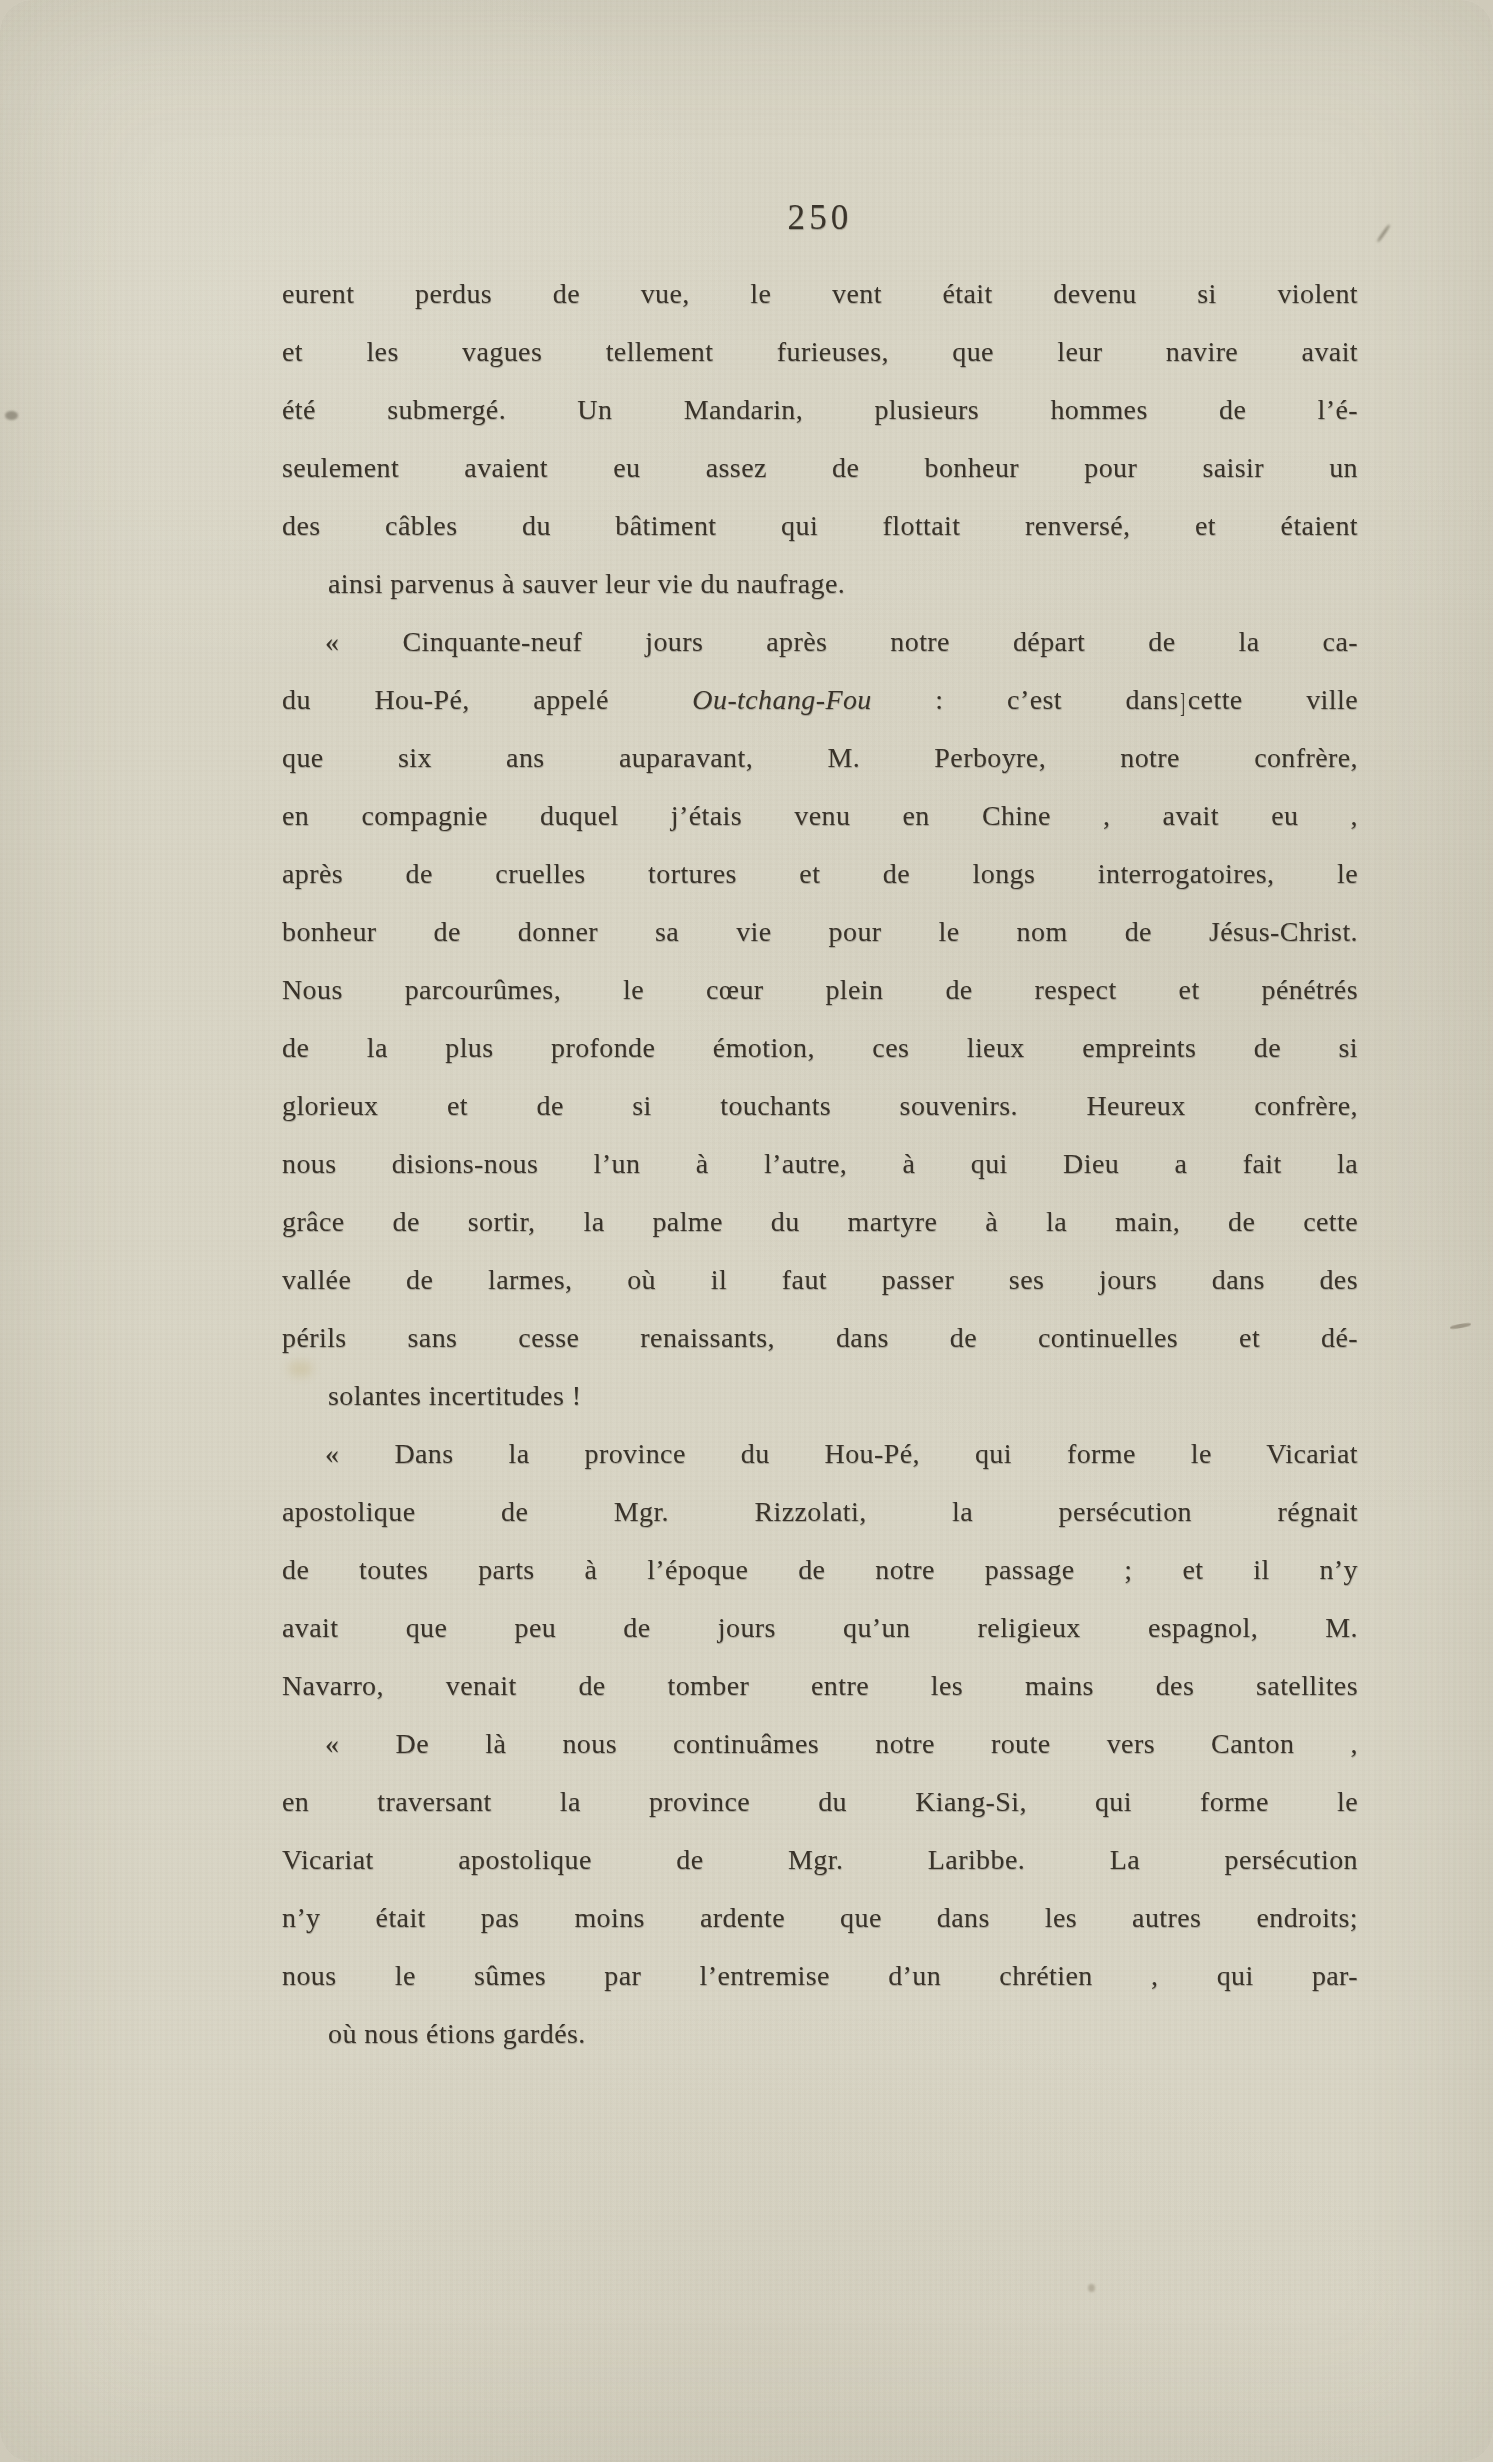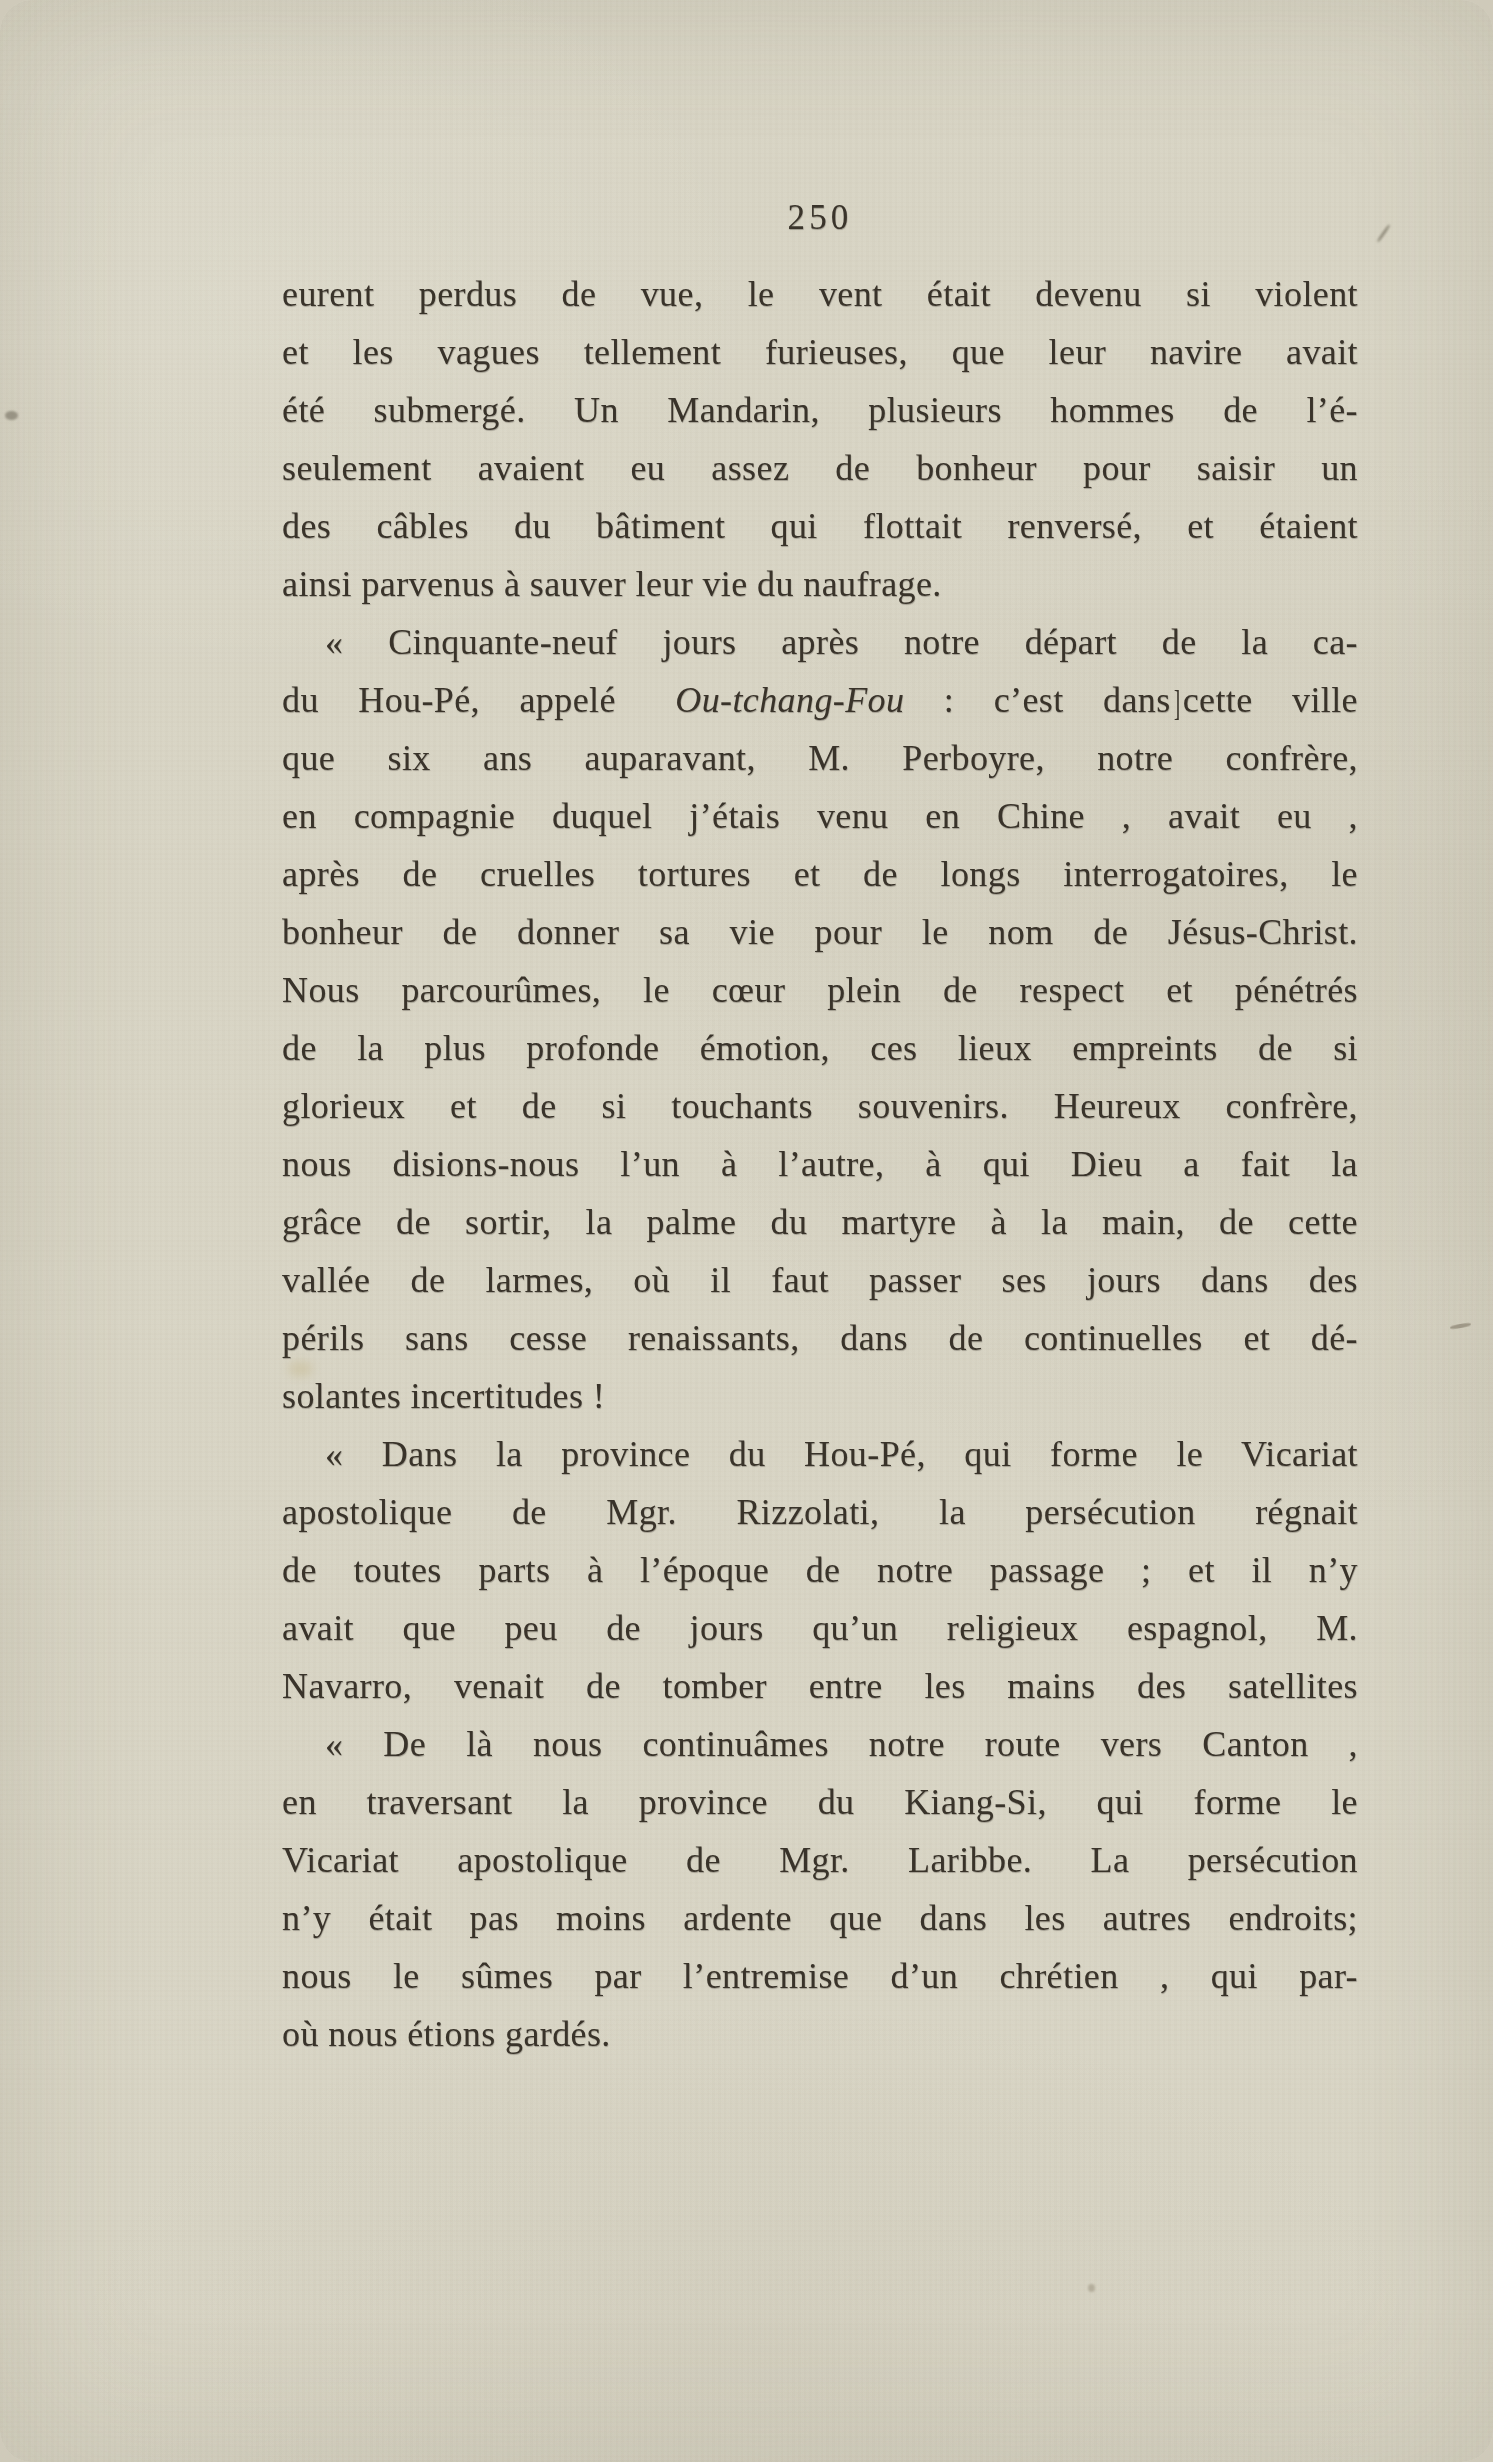--- a/index.html
+++ b/index.html
@@ -35,30 +35,30 @@
 
   .text-block {
     position: absolute;
     left: 282px;
     top: 265px;
     width: 1076px;
     color: #39332a;
   }
 
   .line {
-    font-size: 36px;
+    font-size: 28px;
     line-height: 58px;
     letter-spacing: 0.4px;
     text-align: justify;
     text-align-last: justify;
     white-space: normal;
     text-shadow: 0.5px 0.5px 0.7px rgba(57,51,42,0.32);
   }
   .line.indent { text-indent: 43px; }
-  .line.end { text-align-last: left; }
+  .line.end { text-align-last: left; margin-left: 46px; }
 
   .italic { font-style: italic; margin-left: 20px; }
   .artifact {
     display: inline-block;
     transform: scaleX(0.5) translateY(2.5px);
     letter-spacing: 0;
   }
 
   .artifact-mark {
     position: absolute;

